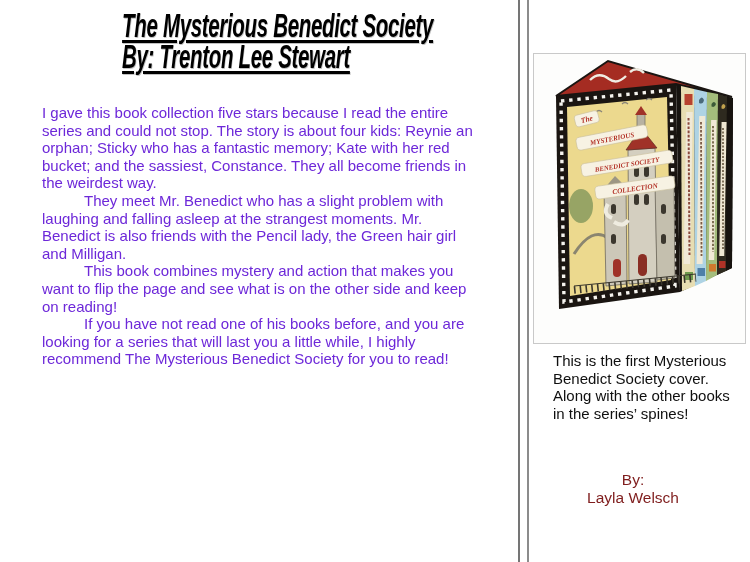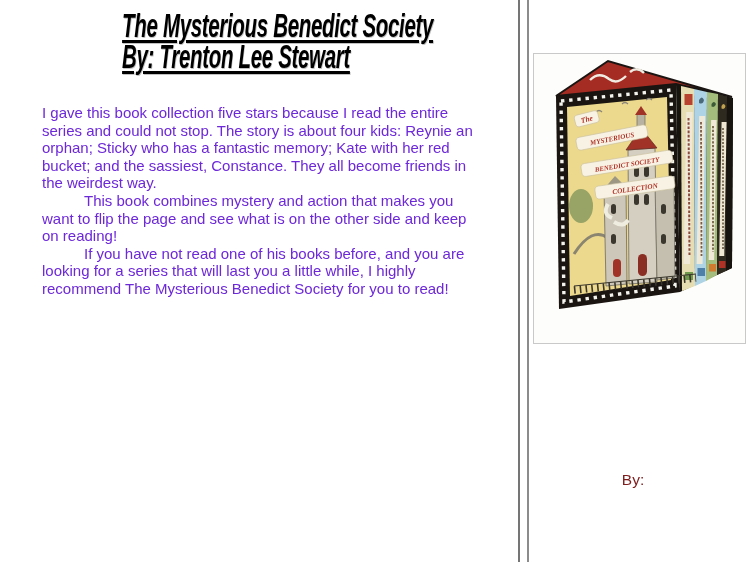--- a/index.html
+++ b/index.html
@@ -40,20 +40,21 @@
 
 <div class="slide">
 
   <div class="title">
     <span class="title-line">The Mysterious Benedict Society</span>
     <span class="title-line">By: Trenton Lee Stewart</span>
   </div>
 
   <div class="review">
     <p>I gave this book collection five stars because I read the entire series and could not stop. The story is about four kids: Reynie an orphan; Sticky who has a fantastic  memory; Kate with her red bucket; and the sassiest, Constance. They all become friends in the weirdest way.</p>
+    <p class="indent">They meet Mr. Benedict who has a slight problem with laughing and falling asleep at the strangest moments. Mr. Benedict is also friends with the Pencil lady, the Green hair girl and Milligan.</p>
     <p class="indent">This book combines mystery and action that makes you want to flip the page and see what is on the other side and keep on reading!</p>
     <p class="indent">If you have not read one of his books before, and you are looking for a series that will last you a little while, I highly recommend The Mysterious Benedict Society for you to read!</p>
   </div>
 
   <div class="divider divider-a"></div>
   <div class="divider divider-b"></div>
 
   <div class="image-frame" role="img" aria-label="The Mysterious Benedict Society Collection box set with four book spines">
     <svg viewBox="0 0 211 289" width="211" height="289">
 
@@ -141,18 +142,20 @@
         </g>
         <g transform="rotate(-8 101 134)">
           <rect x="61" y="127" width="80" height="13" rx="4" fill="#f7f2e3" stroke="#c9bf9e" stroke-width="0.6"></rect>
           <text x="101" y="137" text-anchor="middle" font-size="7.2" font-style="italic" font-weight="bold" font-family="Liberation Serif, serif" fill="#b3342a">COLLECTION</text>
         </g>
         <path d="M74,150 q-6,10 4,14 M80,168 q10,6 14,-2" stroke="#efece0" stroke-width="4" fill="none"></path>
       </g>
     </svg>
   </div>
 
+  <div class="caption">This is the first Mysterious Benedict Society cover. Along with the other books in the series’ spines!</div>
 
   <div class="byline">
     <div>By:</div>
+    <div>Layla Welsch</div>
   </div>
 
 </div>
 
 </body></html>

